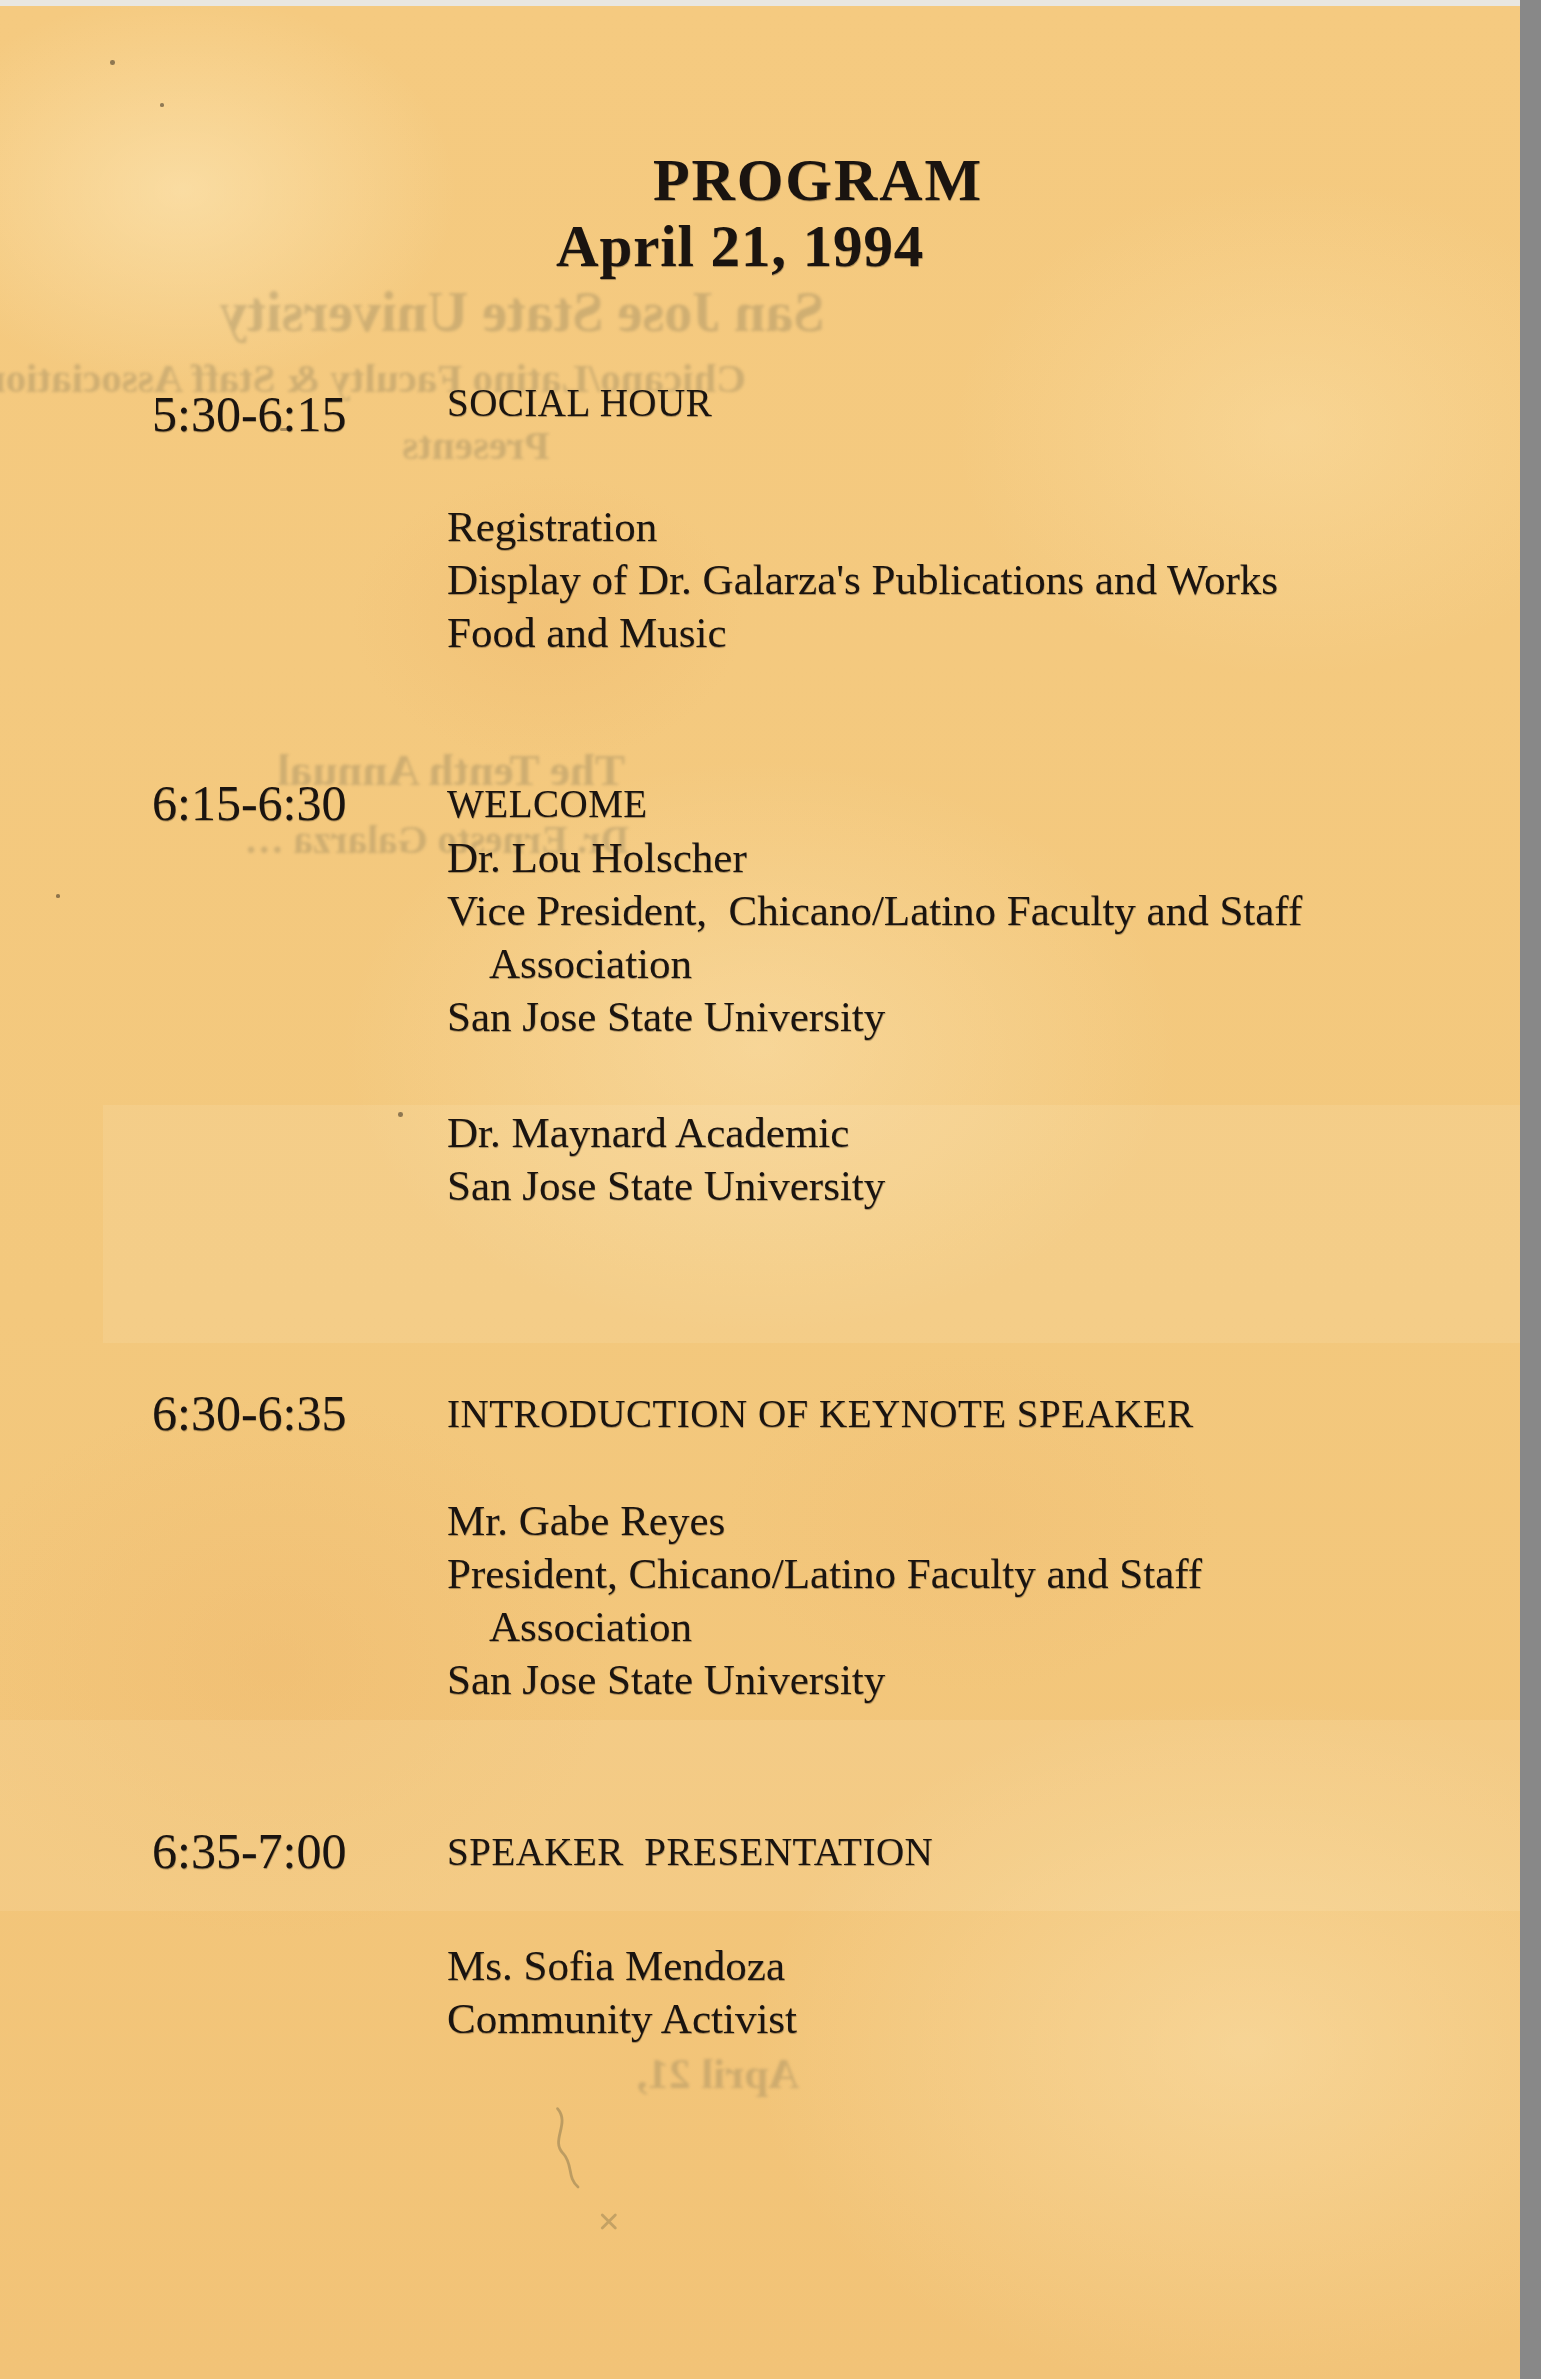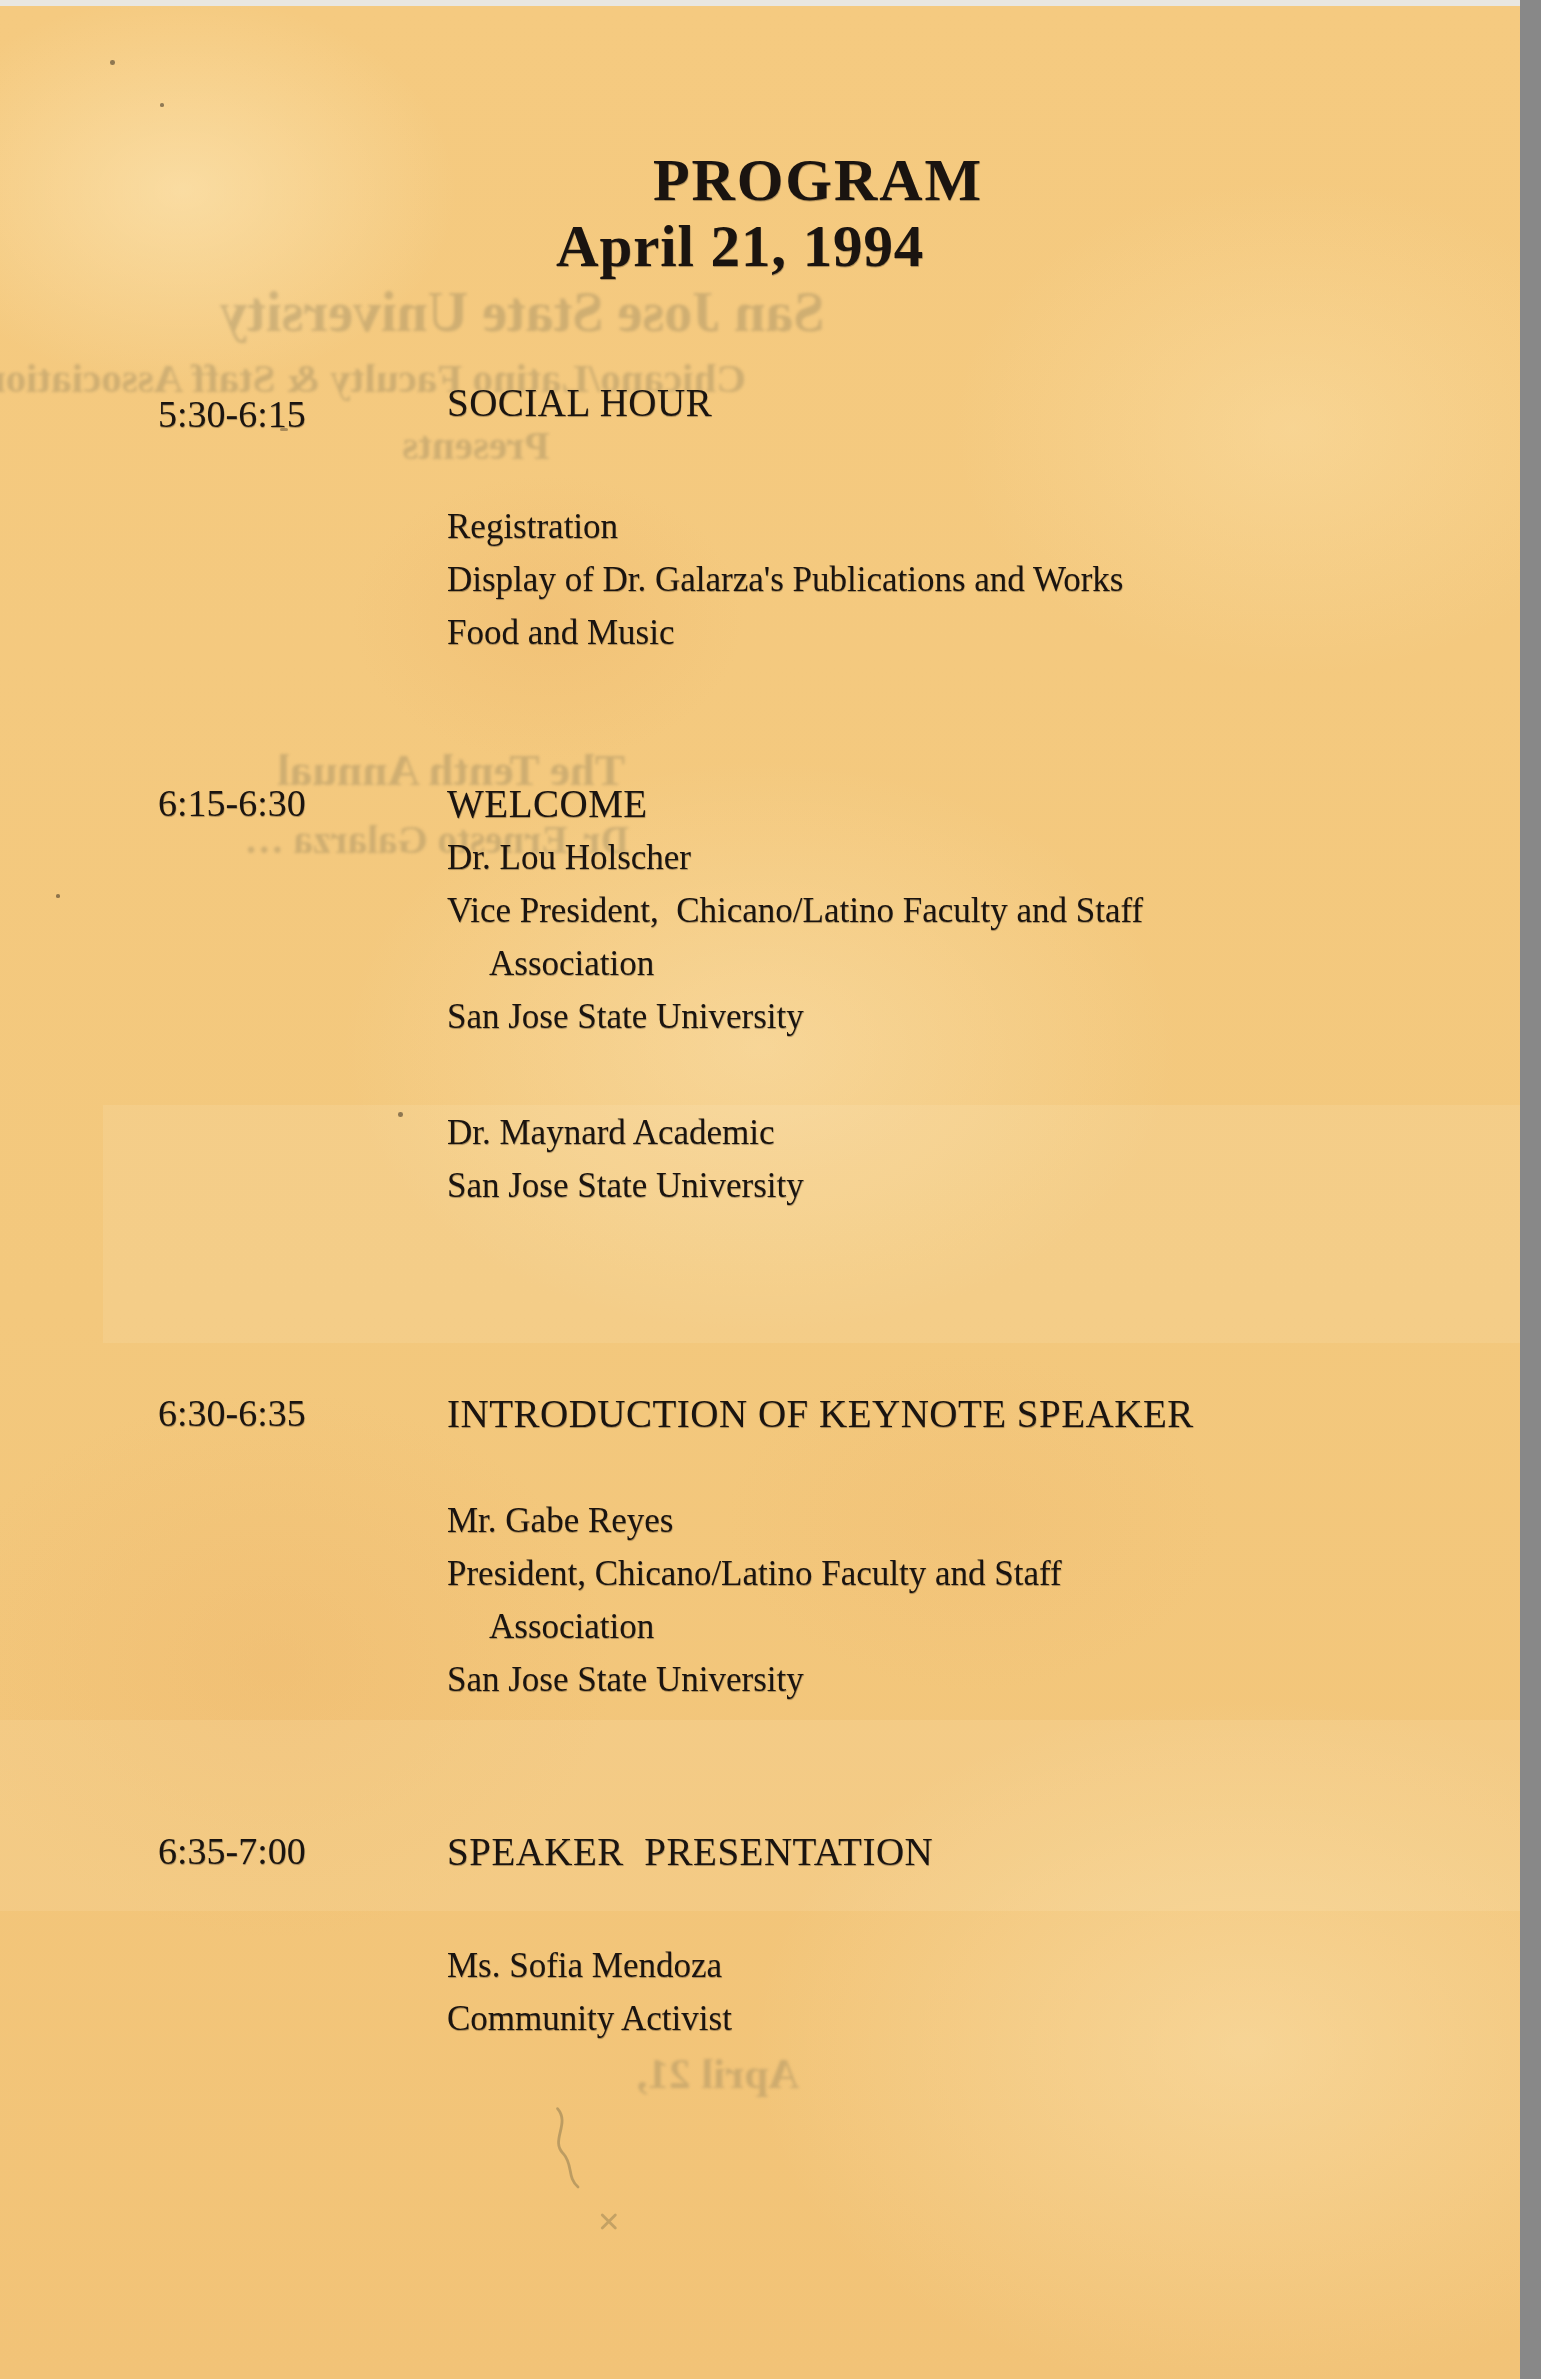--- a/index.html
+++ b/index.html
@@ -18,23 +18,23 @@
       radial-gradient(690px 485px at 82% 86%, rgba(255,239,198,0.36), rgba(255,239,198,0) 72%),
       radial-gradient(280px 205px at 36% 26%, rgba(236,178,102,0.30), rgba(236,178,102,0) 70%),
       radial-gradient(354px 242px at 64% 64%, rgba(240,186,112,0.28), rgba(240,186,112,0) 70%),
       linear-gradient(180deg,#f5ca80 0%,#f3c87d 55%,#f2c377 100%);
   }
   .scan-edge-top{position:absolute;left:0;top:0;width:100%;height:5.6px;background:#e9e7e1;}
   .ink{ text-shadow:0.4px 0.7px 0.7px rgba(35,22,10,0.35); white-space:pre; }
   .title-line{position:absolute;font-weight:700;line-height:1.08;}
   .t-program{left:653px;top:148px;font-size:60px;letter-spacing:1.9px;}
   .t-date{left:556px;top:215px;font-size:59px;letter-spacing:0.9px;}
-  .time-cell{position:absolute;left:158px;font-size:38px;line-height:53px;}
+  .time-cell{position:absolute;left:152px;font-size:50px;line-height:53px;}
   .heading-cell{position:absolute;left:447px;font-size:39px;line-height:53px;letter-spacing:0.5px;}
-  .block{position:absolute;left:447px;font-size:35px;line-height:53px;}
+  .block{position:absolute;left:447px;font-size:43px;line-height:53px;}
   .block .line{white-space:pre;}
   .line.indent{padding-left:42px;}
   
   .ghost{
     position:absolute;font-weight:700;color:rgba(122,114,84,0.30);
     transform:scaleX(-1);filter:blur(1.5px);
     white-space:pre;text-align:center;
   }
   .g1{left:168px;width:708px;top:280px;font-size:56px;}
   .g2{left:75px;width:671px;top:354px;font-size:41px;}

